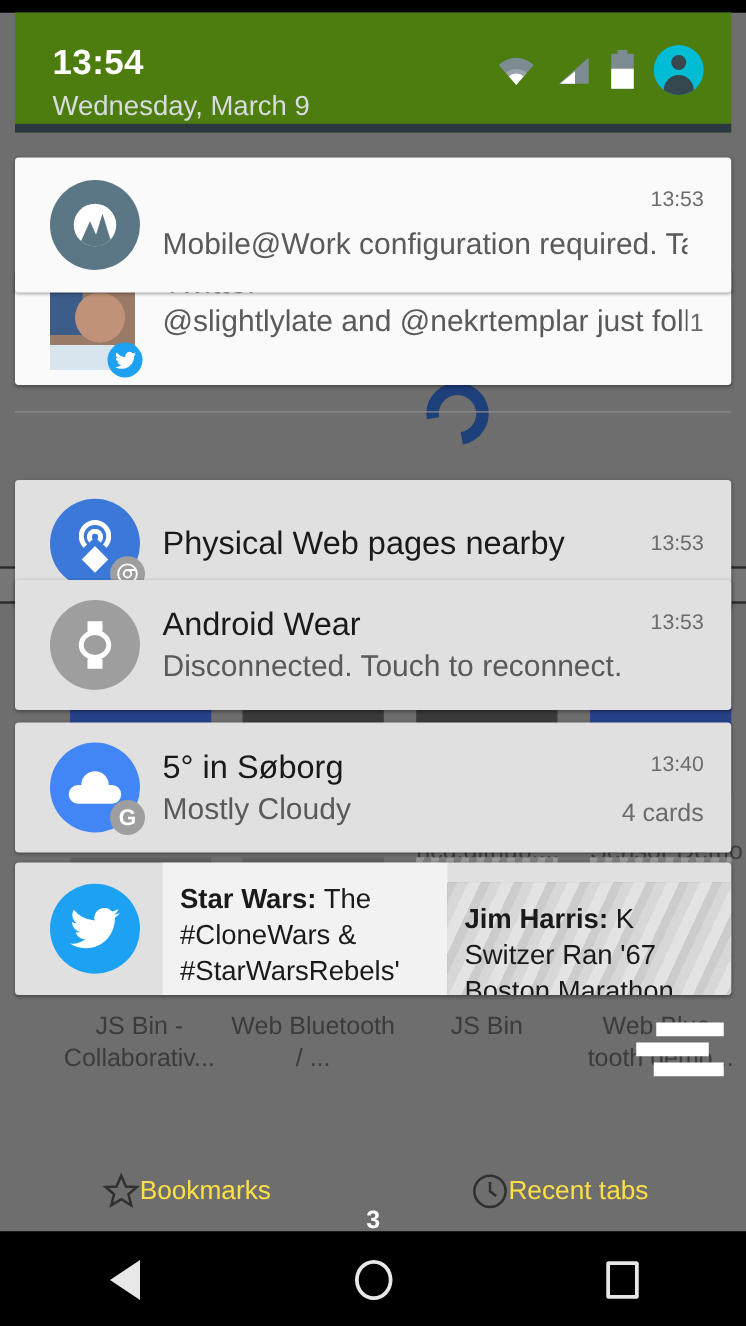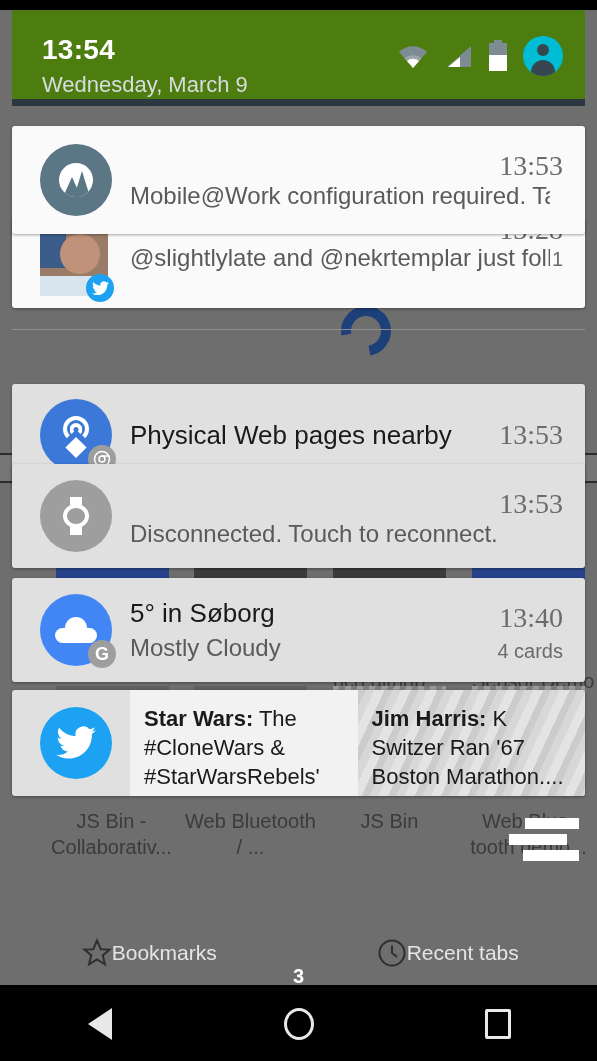--- a/index.html
+++ b/index.html
@@ -67,21 +67,21 @@
   }
   .bd-link {
     position:absolute; font-size:20px; color:#3d3d3d;
   }
   .bd-bottom-row {
     position:absolute; left:0; top:918px; width:597px; height:50px;
     display:flex; align-items:center;
   }
   .bd-bottom-item {
     flex:1; display:flex; align-items:center; justify-content:center;
-    font-size:21px; color:#e5e5e5;
+    font-size:21px; color:#fde047;
   }
   .bd-pagenum {
     position:absolute; left:0; top:955px; width:597px;
     text-align:center; font-size:20px; font-weight:bold; color:#fff;
   }
   .star-ic, .clock-ic { width:30px; height:30px; }
 
   
   #shade-header {
     position:absolute; left:12px; top:10px;
@@ -147,21 +147,21 @@
     position:absolute; left:118px; top:20px;
     font-size:26px; color:#1a1a1a; white-space:nowrap;
   }
   .n-body {
     position:absolute; left:118px; top:56px;
     font-size:24px; color:#5a5a5a; white-space:nowrap;
     max-width:420px; overflow:hidden;
   }
   .n-time {
     position:absolute; right:22px; top:24px;
-    font-size:28px; color:#6b6b6b;font-family:Liberation Serif, serif;
+    font-size:17px; color:#6b6b6b;
   }
   .n-sub {
     position:absolute; right:22px; top:62px;
     font-size:20px; color:#6b6b6b;
   }
 
   
   #card-config { top:126px; height:108px; }
   
   #card-twitter-follow { top:216px; height:92px; z-index:-0; }
@@ -183,20 +183,21 @@
   .tw-pane {
     position:relative; width:230px; padding:14px 14px 0 14px;
     font-size:22px; line-height:29px; color:#1a1a1a;
     overflow:hidden;
   }
   .tw-pane.p1 { background:#f2f2f2; }
   .tw-pane.p2 {
     background:
       linear-gradient(rgba(235,235,235,.72),rgba(235,235,235,.72)),
       repeating-linear-gradient(115deg,#7b7b7b 0 7px,#a5a5a5 7px 15px,#cfcfcf 15px 24px);
+    margin-top: 16px;
   }
   .tw-pane b { font-weight:bold; }
 
   
   .mi-glyph {
     width:34px; height:34px; border-radius:50%;
     background:#ffffff; position:relative; overflow:hidden;
   }
   .mi-glyph::before {
     content:""; position:absolute; left:4px; bottom:0;
@@ -416,20 +417,21 @@
 
   <div class="card grey" id="card-wear">
     <div class="n-row">
       <div class="n-icon" style="background:#9e9e9e">
         <div class="watch">
           <div class="band-t"></div>
             <div class="face"></div>
             <div class="band-b"></div>
         </div>
       </div>
+      <div class="n-title">Android Wear</div>
       <div class="n-body">Disconnected. Touch to reconnect.</div>
       <div class="n-time">13:53</div>
     </div>
   </div>
 
   <div class="card grey" id="card-weather">
     <div class="n-row">
       <div class="n-icon" style="background:#4285f4">
         <div class="cloud"></div>
         <span class="n-badge" style="background:#9e9e9e; font-weight:bold; font-size:18px;">G</span>

